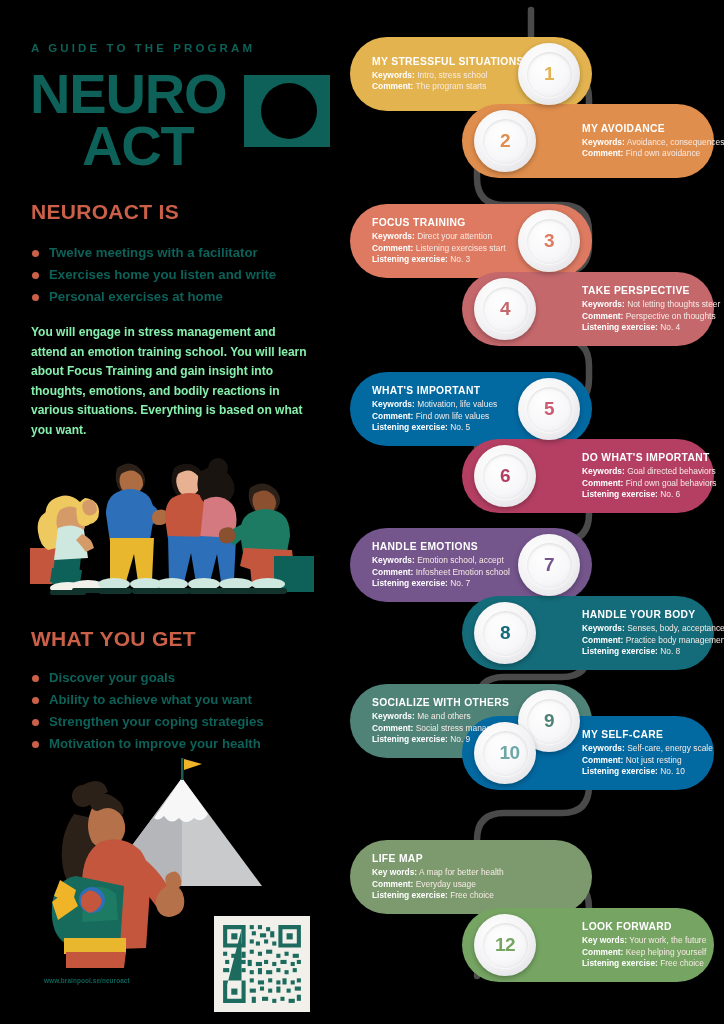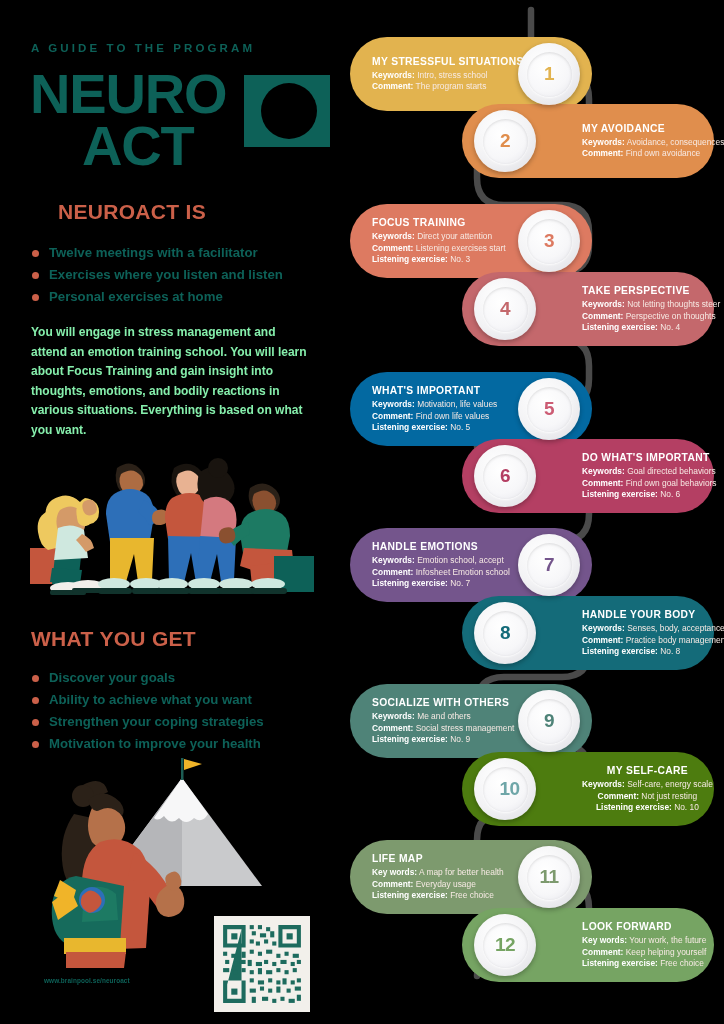--- a/index.html
+++ b/index.html
@@ -33,21 +33,21 @@
   }
   .logo-mark::after {
     content: ""; position: absolute; left: 17px; top: 8px;
     width: 56px; height: 56px; border-radius: 50%; background: #000;
   }
 
   .sec-head {
     position: absolute; left: 31px;
     font-size: 21px; font-weight: 700; letter-spacing: 0.3px; color: #cb6049;
   }
-  #head-is { top: 200px; margin-left: 27px; }
+  #head-is { top: 200px; }
   #head-get { top: 627px; }
 
   .blist { position: absolute; left: 31px; width: 300px; }
   #list-is { top: 243px; }
   #list-get { top: 668px; }
   .blist li {
     list-style: none; position: relative; padding-left: 18px;
     font-size: 13.2px; font-weight: 600; line-height: 19px;
     color: #0d6158; margin-bottom: 3px;
   }
@@ -125,21 +125,21 @@
       <div class="logo-text">
         <span>NEURO</span>
         <span class="l2">ACT</span>
       </div>
       <div class="logo-mark"></div>
     </div>
 
     <div class="sec-head" id="head-is">NEUROACT IS</div>
     <ul class="blist" id="list-is">
         <li>Twelve meetings with a facilitator</li>
-        <li>Exercises where you listen and listen</li>
+        <li>Exercises home you listen and write</li>
         <li>Personal exercises at home</li>
       </ul>
 
     <div id="para">You will engage in stress management and attend an emotion training school. You will learn about Focus Training and gain insight into thoughts, emotions, and bodily reactions in various situations. Everything is based on what you want.</div>
 
     <svg class="illo" id="illo-people" viewBox="0 0 300 162">
 
       <rect x="8" y="110" width="40" height="36" fill="#c4563d"></rect>
       <path d="M30 146 L56 146 L60 110 L34 108 Z" fill="#0d6158"></path>
       <path d="M24 74 q-10 6 -8 20 q2 14 10 18 l24 -6 l-2 -34 z" fill="#eec95f"></path>
@@ -434,45 +434,40 @@
           <div class="card-row"><b>Keywords:</b> <span>Me and others</span></div>
           <div class="card-row"><b>Comment:</b> <span>Social stress management</span></div>
           <div class="card-row"><b>Listening exercise:</b> <span>No. 9</span></div>
         </div>
         <div class="badge">
           <div class="badge-inner">
             <span class="badge-num" style="color: rgb(79, 131, 120);">9</span>
           </div>
         </div>
       </div>
-      <div class="card right" style="top: 752px; background: #4d7c0f; text-align: center;">
+      <div class="card right" style="top: 716px; background: #0369a1;">
         <div class="card-body">
           <div class="card-title">MY SELF-CARE</div>
           <div class="card-row"><b>Keywords:</b> <span>Self-care, energy scale</span></div>
           <div class="card-row"><b>Comment:</b> <span>Not just resting</span></div>
           <div class="card-row"><b>Listening exercise:</b> <span>No. 10</span></div>
         </div>
         <div class="badge">
           <div class="badge-inner">
             <span class="badge-num" style="color: rgb(111, 166, 168); margin-left: 9px;">10</span>
           </div>
         </div>
       </div>
       <div class="card left" style="top: 840px; background: rgb(125, 154, 110);">
         <div class="card-body">
           <div class="card-title">LIFE MAP</div>
           <div class="card-row"><b>Key words:</b> <span>A map for better health</span></div>
           <div class="card-row"><b>Comment:</b> <span>Everyday usage</span></div>
           <div class="card-row"><b>Listening exercise:</b> <span>Free choice</span></div>
         </div>
-        <div class="badge">
-          <div class="badge-inner">
-            <span class="badge-num" style="color: rgb(125, 154, 110);">11</span>
-          </div>
-        </div>
       </div>
       <div class="card right" style="top: 908px; background: rgb(118, 164, 99);">
         <div class="card-body">
           <div class="card-title">LOOK FORWARD</div>
           <div class="card-row"><b>Key words:</b> <span>Your work, the future</span></div>
           <div class="card-row"><b>Comment:</b> <span>Keep helping yourself</span></div>
           <div class="card-row"><b>Listening exercise:</b> <span>Free choice</span></div>
         </div>
         <div class="badge">
           <div class="badge-inner">

